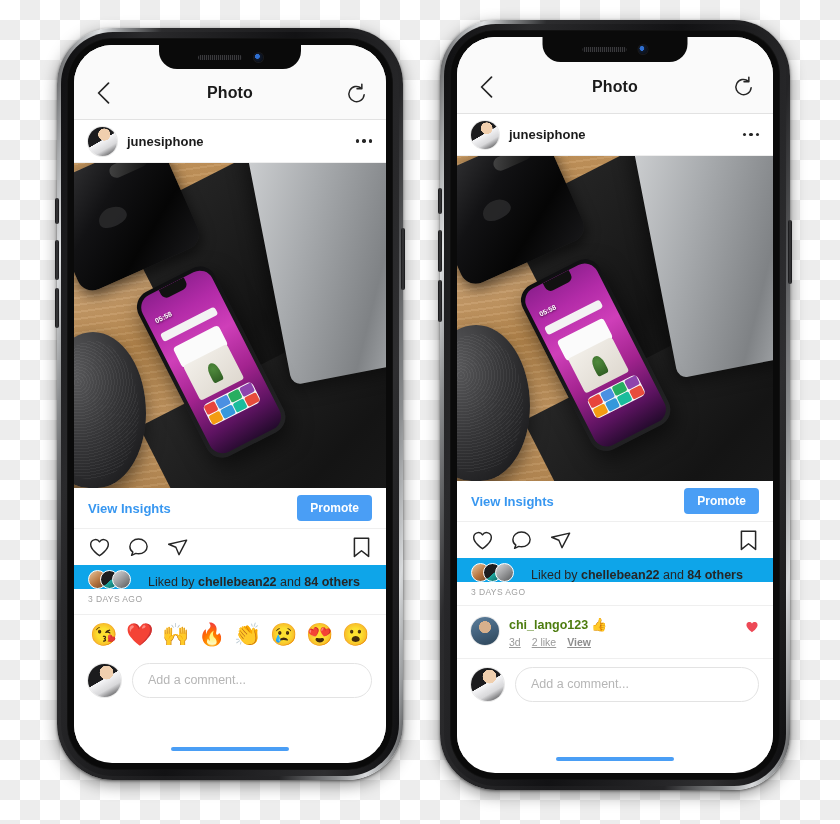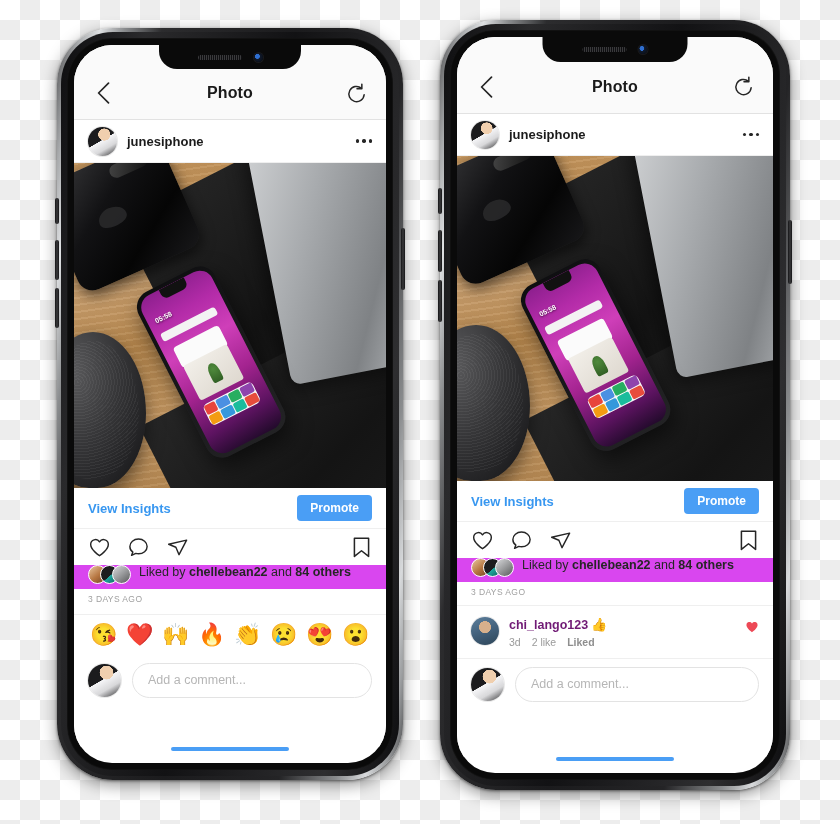--- a/index.html
+++ b/index.html
@@ -120,35 +120,35 @@
   .ins-link{font-weight:bold;cursor:pointer;}
   .promote{color:#fff;border:0;border-radius:4px;font-weight:bold;cursor:pointer;
     font-family:"Liberation Sans",sans-serif;}
 
   
   .actions{display:flex;align-items:center;background:#fff;flex:none;}
   .act-left{display:flex;align-items:center;}
   .spacer{flex:1;}
 
   
-  .likes{display:flex;align-items:flex-start;background:#d946ef;flex:none;}
+  .likes{display:flex;align-items:flex-end;background:#0ea5e9;flex:none;gap:9px;}
   .facepile{display:flex;flex:none;}
   .facepile span{border-radius:50%;border:1.5px solid #fff;display:block;}
   .facepile span:not(:first-child){margin-left:-7px;}
   .liketxt{color:#262626;}
   .liketxt b{font-weight:bold;}
   .ago{color:#a0a0a0;letter-spacing:.4px;background:#fff;flex:none;}
 
   
   .cmtrow{display:flex;align-items:flex-start;background:#fff;flex:none;border-top:1px solid #efefef;}
   .cmtbody{flex:1;}
-  .cmt-top{color:#701a75;}
+  .cmt-top{color:#4d7c0f;}
   .cmt-top b{font-weight:bold;}
   .cmt-meta{color:#9a9a9a;display:flex;}
-  .cmt-meta span{margin-right:11px;}
+  .cmt-meta span{margin-right:11px;text-decoration:underline;}
   .cmt-meta .rep{color:#8e8e8e;font-weight:bold;cursor:pointer;}
 
   
   .emojibar{display:flex;align-items:center;justify-content:space-between;
     background:#fff;flex:none;border-top:1px solid #efefef;}
   .emojibar span{cursor:pointer;}
 
   
   .addrow{display:flex;align-items:center;background:#fff;flex:none;}
   .cinput{flex:1;border:1px solid #e3e3e3;border-radius:22px;background:#fff;
@@ -430,21 +430,21 @@
       <div class="cmtrow" style="padding:11px 14px 10px 14px;">
         <div class="avatar av-chi" style="width:28px;height:28px;"></div>
         <div class="cmtbody" style="margin-left:10px;">
           <div class="cmt-top" style="font-size:12.5px;">
             <b>chi_lango123</b>
             <span style="font-size:13px;">👍</span>
           </div>
           <div class="cmt-meta" style="font-size:10.5px;margin-top:4px;">
             <span>3d</span>
             <span>2 like</span>
-            <span class="rep">Liked</span>
+            <span class="rep">View</span>
           </div>
         </div>
         <button class="ico-btn" style="margin-top:3px;">
           <svg width="14" height="14" viewBox="0 0 24 24">
             <path d="M12 21S2.4 14.6 2.4 8.7A5.2 5.2 0 0 1 12 5.8a5.2 5.2 0 0 1 9.6 2.9C21.6 14.6 12 21 12 21z" fill="#ed4956"></path>
           </svg>
         </button>
       </div>
 
       <div class="addrow" style="height:50px;padding:0 14px;border-top:1px solid #efefef;">

